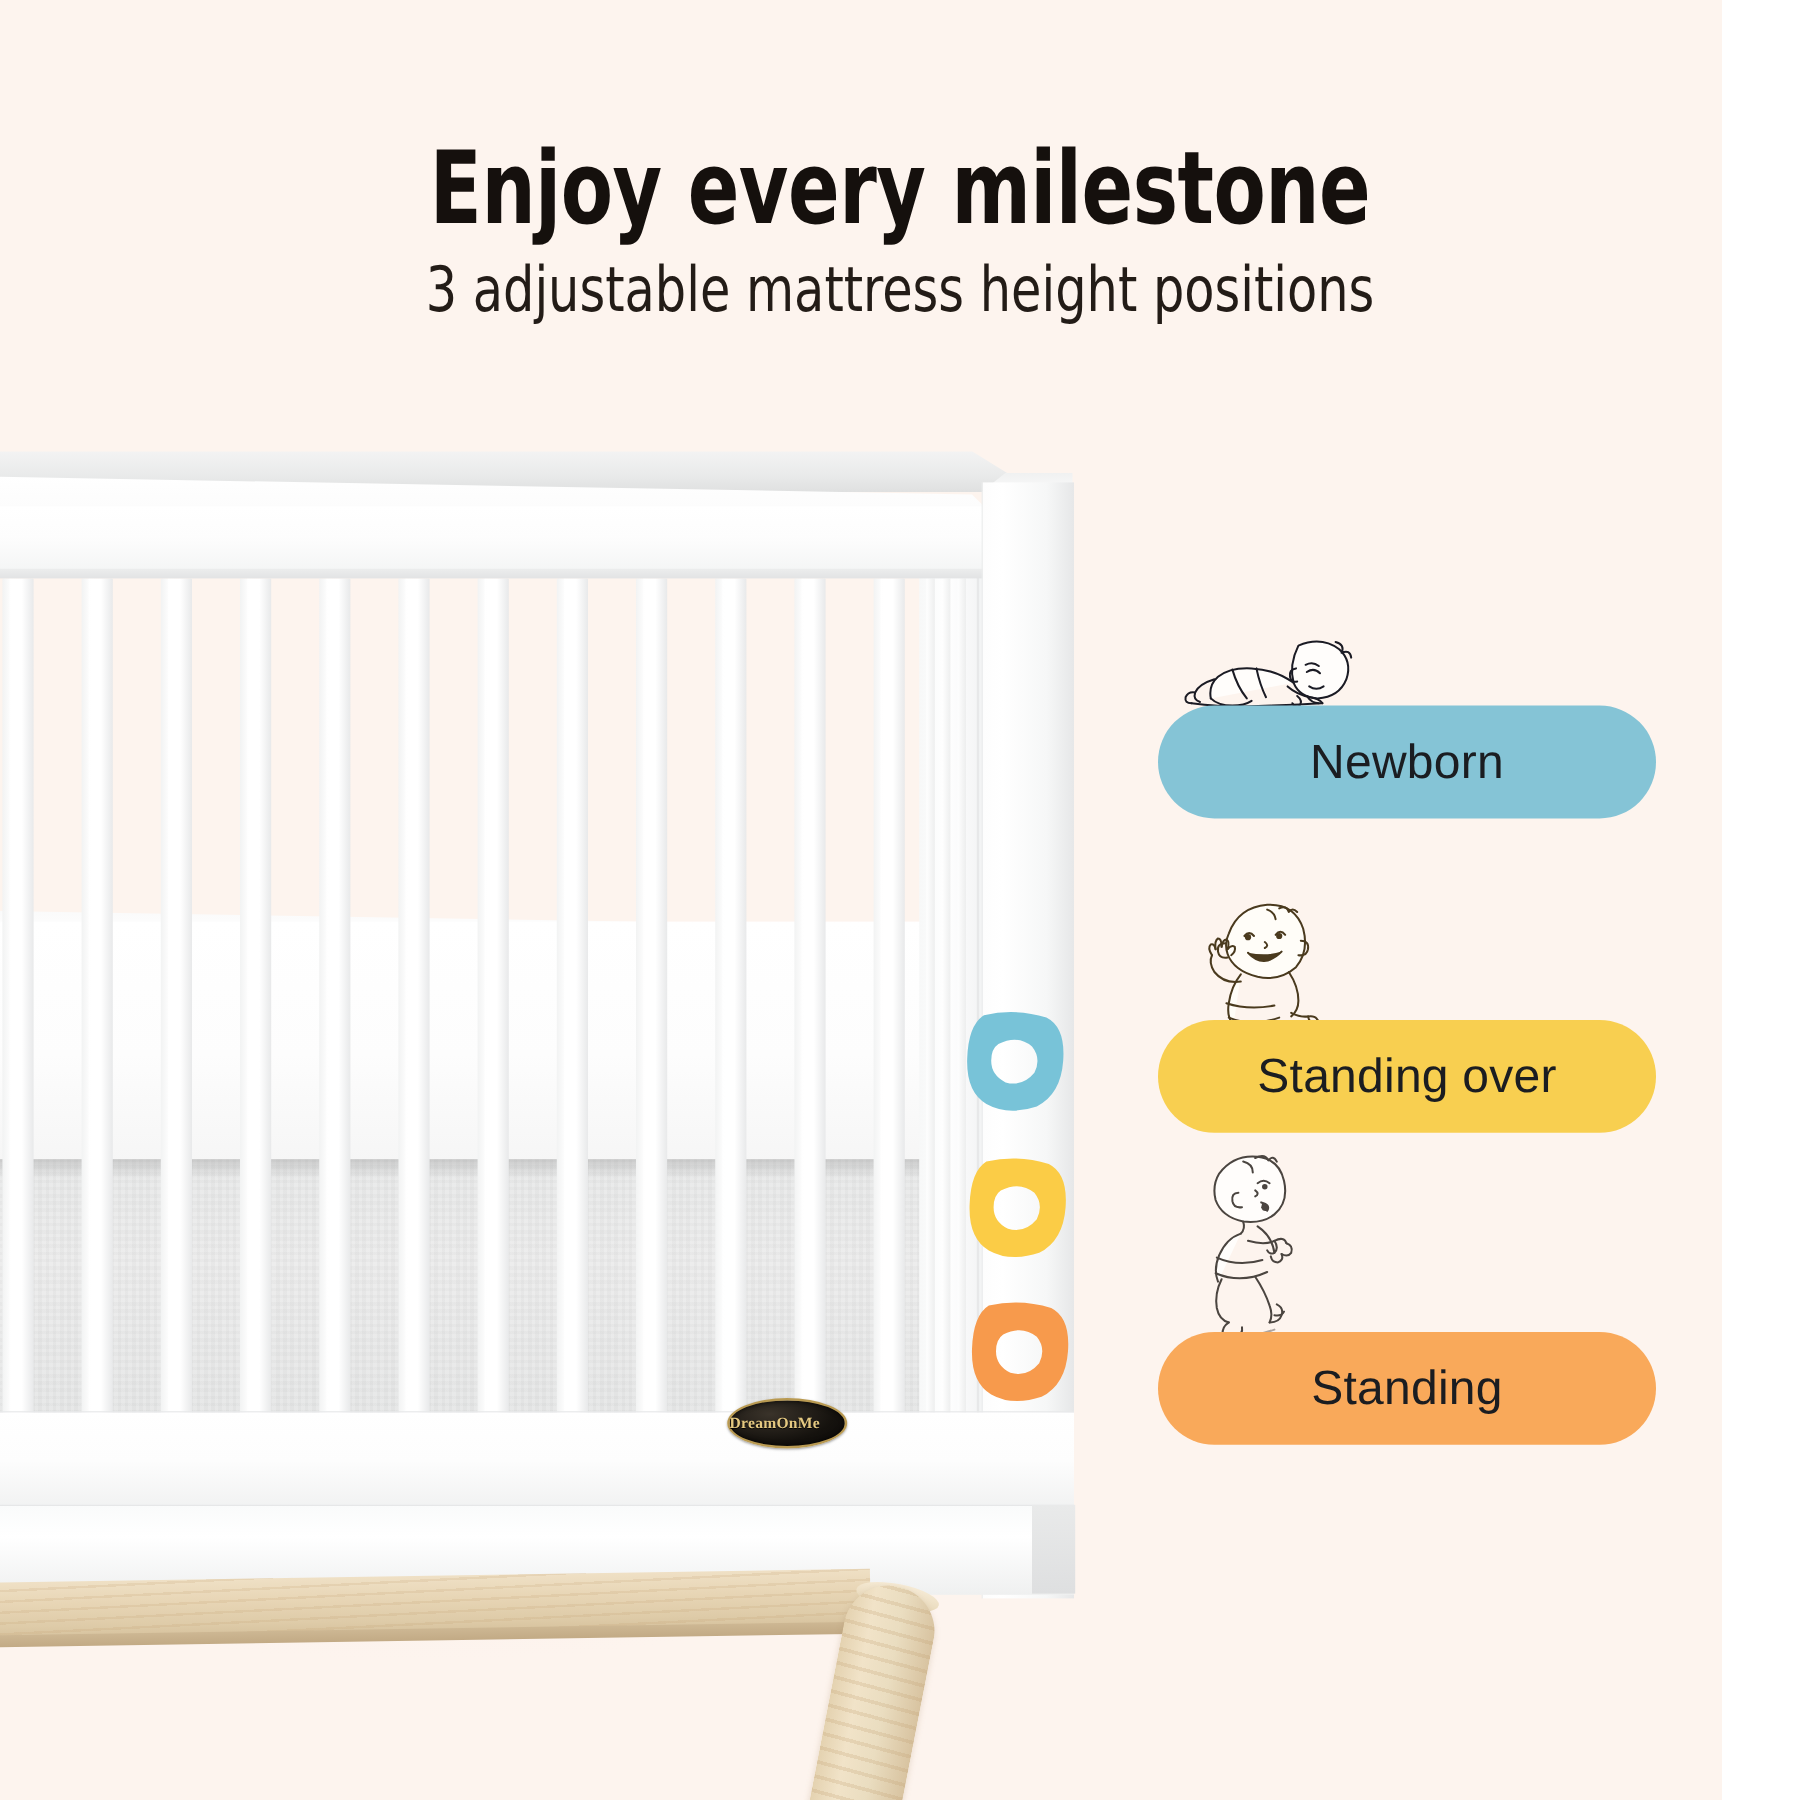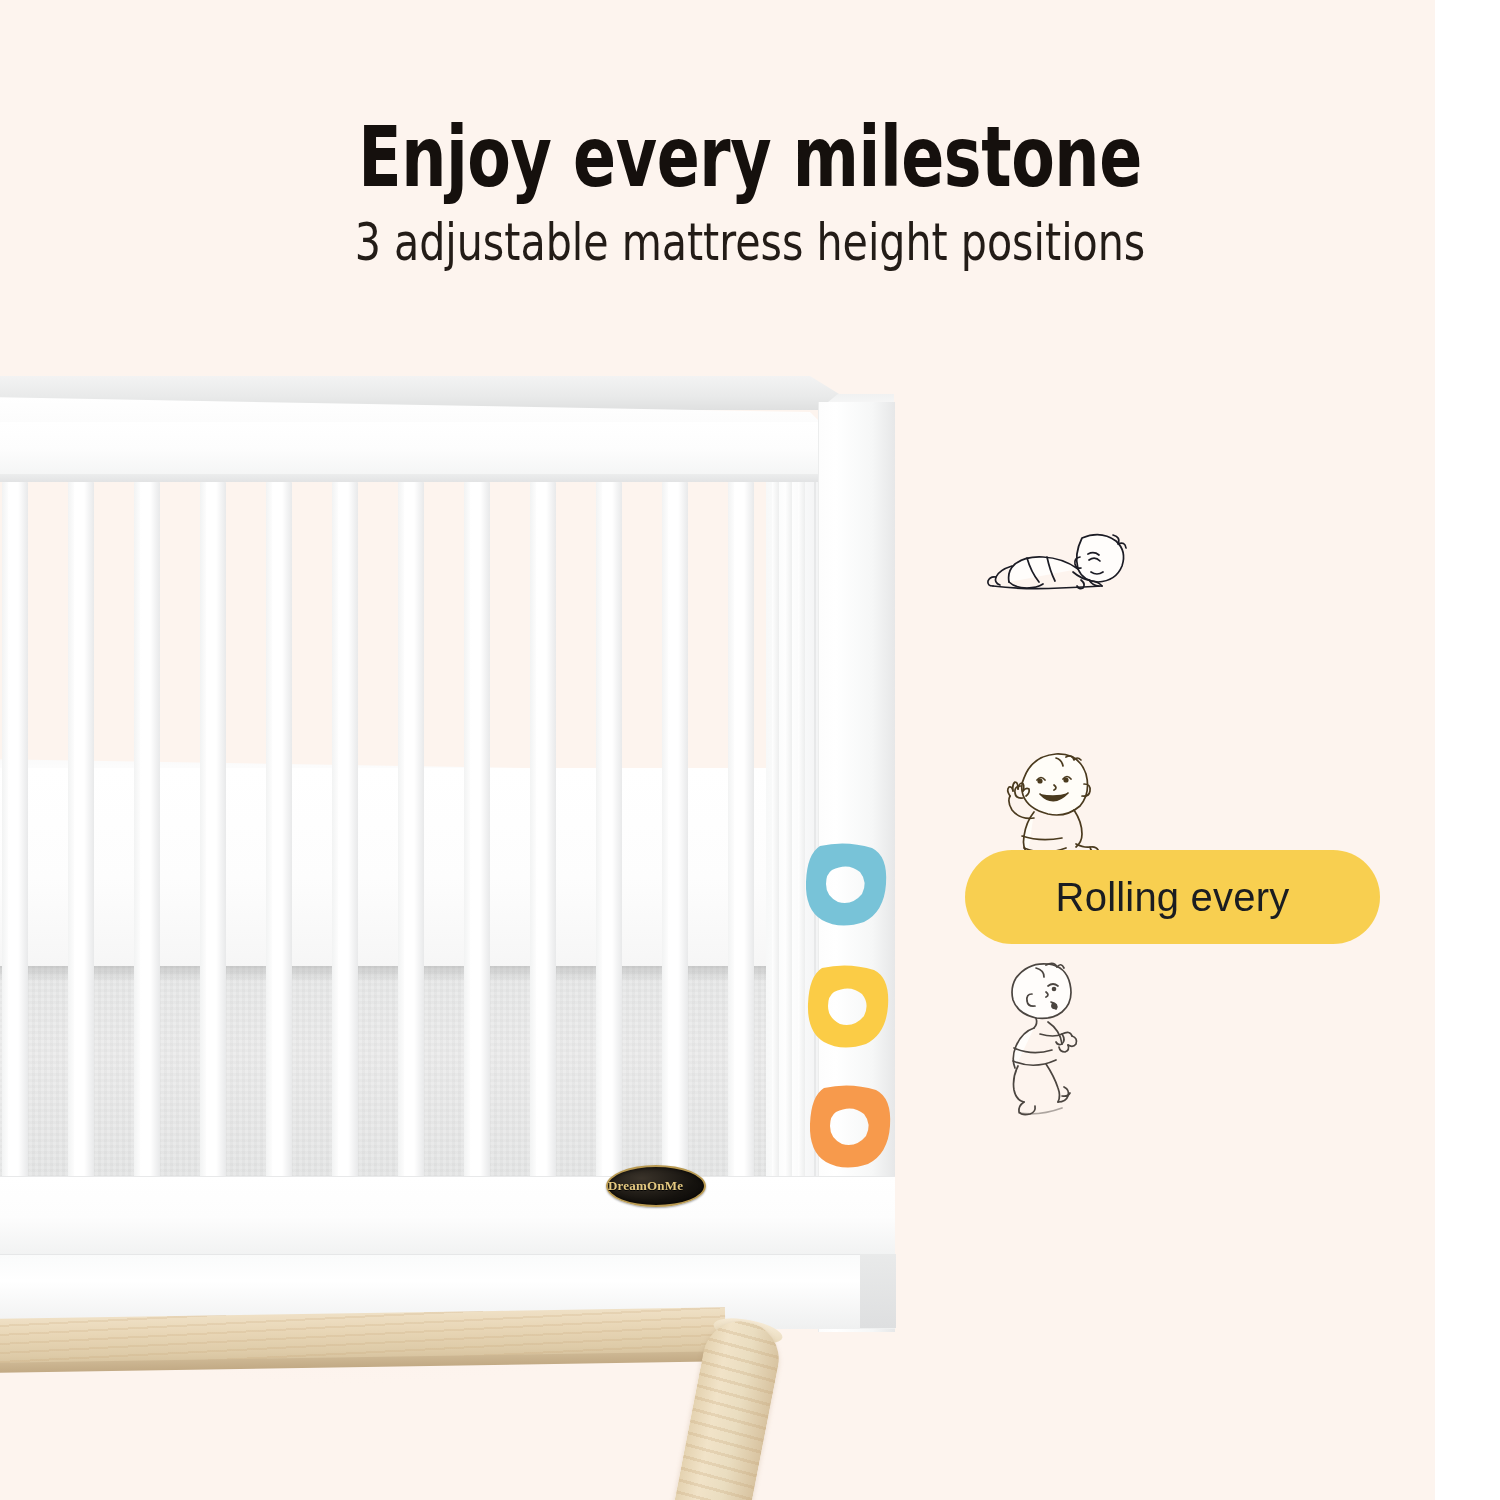--- a/index.html
+++ b/index.html
@@ -316,20 +316,23 @@
       <path d="M96 56 Q101 60 98 64 Q94 66 92 62"></path>
 
       <path d="M27 42 Q14 46 11 53 Q9 59 15 61"></path>
       <path d="M11 53 Q5 52 3 57 Q2 62 8 62"></path>
 
       <path d="M24 58 Q30 64 42 64 Q52 64 58 60"></path>
 
       <path d="M8 62 Q40 66 75 64 Q100 63 117 62"></path>
     </svg>
   </div>
+  <div class="pill" style="left:965px;top:588px;background:#85c4d6;">
+    <span>Newborn</span>
+  </div>
 
   <div class="figure" style="left:978px;top:748px;">
     <svg width="150" height="132" viewBox="0 0 150 132" fill="none" stroke="#4a3a1e" stroke-width="1.7" stroke-linecap="round" stroke-linejoin="round">
 
       <path d="M46 30 Q54 8 78 6 Q101 5 108 26 Q113 45 102 58 Q88 70 70 66 Q50 61 45 47 Q42 38 46 30 Z" fill="#fffdf8"></path>
 
       <path d="M88 9 Q94 6 96 12 Q99 8 103 12"></path>
       <path d="M78 10 Q84 12 85 18"></path>
 
       <path d="M59 32 Q63 27 67 32"></path>
@@ -366,21 +369,21 @@
 
       <path d="M44 120 Q36 122 36 127 Q37 131 46 130 Q52 129 52 124"></path>
       <path d="M73 122 Q66 124 66 129 Q68 132 76 131 Q82 130 82 125"></path>
       <path d="M40 126 L40 130 M45 125 L45 130"></path>
       <path d="M70 128 L70 132 M75 127 L75 132"></path>
 
       <path d="M36 130 Q70 132 104 128 Q116 126 120 102" stroke-opacity=".5"></path>
     </svg>
   </div>
   <div class="pill" style="left:965px;top:850px;background:#f8cf50;">
-    <span>Rolling every</span>
+    <span>Standing over</span>
   </div>
 
   <div class="figure" style="left:988px;top:956px;">
     <svg width="125" height="165" viewBox="0 0 125 165" fill="none" stroke="#4b4540" stroke-width="1.7" stroke-linecap="round" stroke-linejoin="round">
 
       <path d="M28 22 Q40 6 60 8 Q78 10 82 28 Q86 46 74 56 Q64 64 48 62 Q30 58 25 44 Q22 32 28 22 Z" fill="#fffdfb"></path>
 
       <path d="M58 9 Q66 5 69 11 Q73 6 76 12"></path>
       <path d="M48 12 Q56 14 56 21"></path>
 
@@ -409,14 +412,17 @@
       <path d="M30 110 Q24 122 26 134 Q28 144 36 146"></path>
       <path d="M36 146 Q30 150 31 156 Q34 160 42 158 Q48 156 47 150"></path>
 
       <path d="M58 108 Q66 120 70 132 Q73 140 70 146"></path>
       <path d="M70 146 Q78 146 80 140 Q82 134 76 131"></path>
       <path d="M74 140 Q80 141 82 137"></path>
 
       <path d="M31 157 Q52 160 74 152" stroke-opacity=".45"></path>
     </svg>
   </div>
+  <div class="pill" style="left:965px;top:1110px;background:#f9a95a;">
+    <span>Standing</span>
+  </div>
 
 </div>
 
 </body></html>

